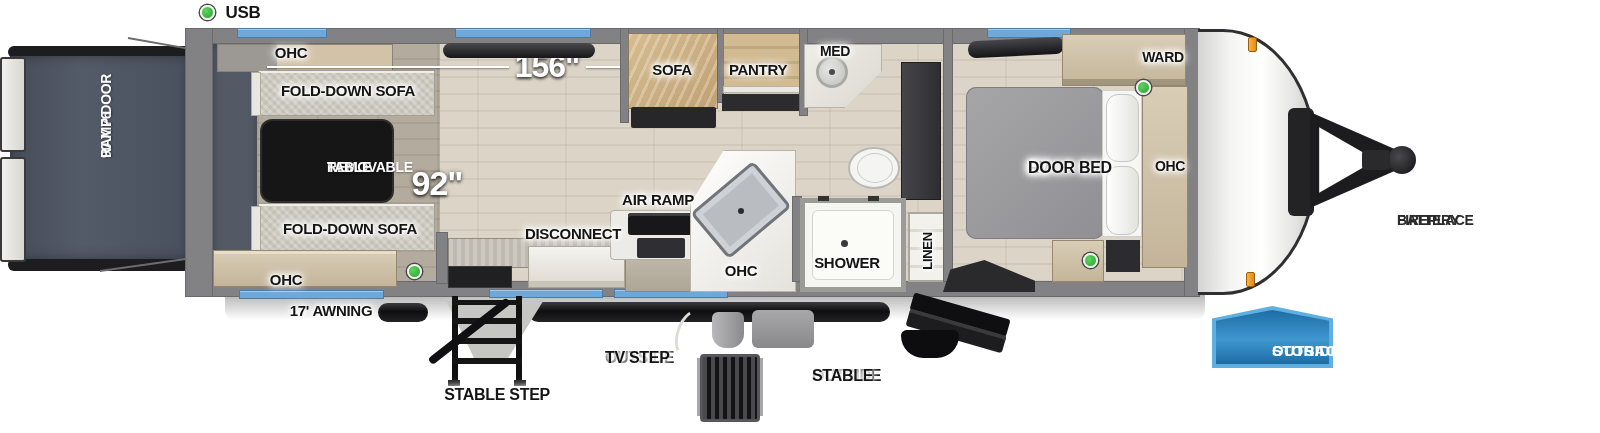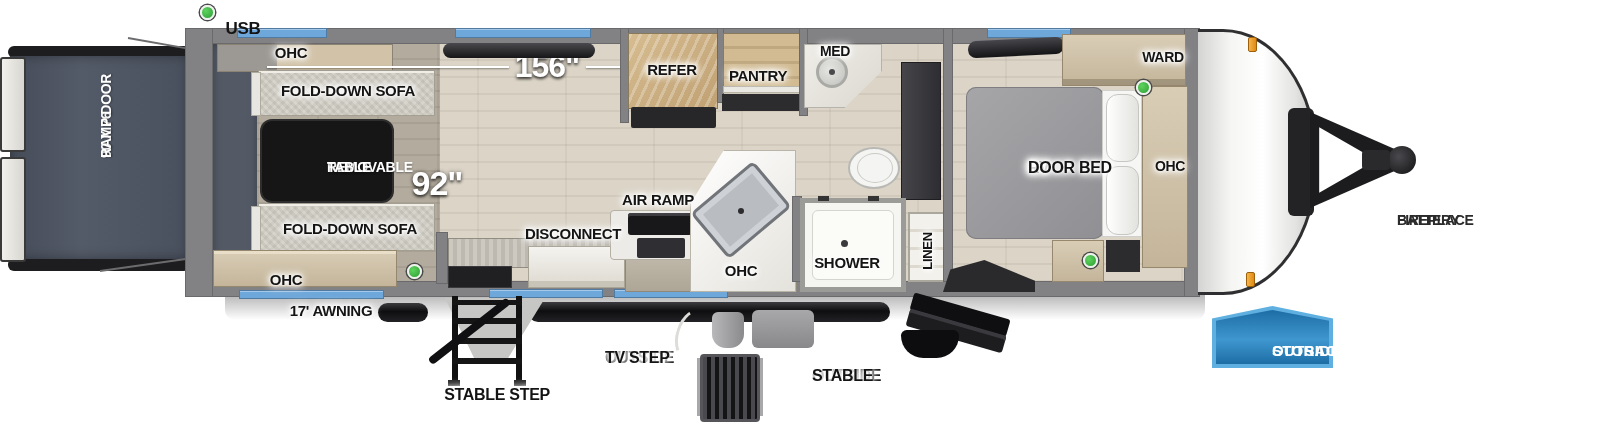--- a/index.html
+++ b/index.html
@@ -94,22 +94,22 @@
 
   <div class="wall" style="left:620px;top:28px;width:9px;height:95px;"></div>
   <div style="left:628px;top:33px;width:90px;height:76px;background:repeating-linear-gradient(115deg,rgba(255,255,255,.25) 0 3px,transparent 3px 9px),linear-gradient(135deg,#d6bc90,#c0a173);border:1px solid #8a7a5c;"></div>
   <div style="left:631px;top:107px;width:85px;height:21px;background:#27272a;border-radius:2px;"></div>
   <div class="wall" style="left:717px;top:28px;width:7px;height:75px;"></div>
   <div style="left:723px;top:33px;width:77px;height:58px;background:repeating-linear-gradient(180deg,#d2bb92 0 12px,#bfa87f 12px 15px);border:1px solid #8a7a5c;"></div>
   <div style="left:723px;top:86px;width:77px;height:7px;background:#eae8e2;border:1px solid #b8b4a8;"></div>
   <div style="left:722px;top:94px;width:80px;height:17px;background:#2c2c2f;"></div>
   <div class="wall" style="left:799px;top:28px;width:9px;height:88px;"></div>
 
-  <div class="lbl" style="left:672px;top:70px;font-size:15px;">REFER</div>
-  <div class="lbl" style="left:758px;top:70px;font-size:15px;margin-top:6px;">PANTRY</div>
+  <div class="lbl" style="left:672px;top:70px;font-size:15px;">SOFA</div>
+  <div class="lbl" style="left:758px;top:70px;font-size:15px;">PANTRY</div>
 
   <div class="wall" style="left:436px;top:232px;width:12px;height:52px;"></div>
   <div style="left:448px;top:238px;width:182px;height:30px;background:repeating-linear-gradient(90deg,#cdc9c1 0 4px,#bdb9b1 4px 8px);border:1px solid #918d83;"></div>
   <div style="left:448px;top:266px;width:64px;height:22px;background:#202022;border:1px solid #3a3a3c;"></div>
   <div style="left:528px;top:246px;width:97px;height:42px;background:linear-gradient(180deg,#f4f3ef,#ddd9d0);border:1px solid #a8a496;box-shadow:inset 0 -6px 0 #c9c4b8;"></div>
   <div style="left:625px;top:248px;width:172px;height:44px;background:linear-gradient(180deg,#c4bcae,#ada595);border:1px solid #8f887a;"></div>
 
   <div style="left:610px;top:210px;width:92px;height:50px;background:#ecebe7;border:1px solid #b3afa3;border-radius:4px;"></div>
   <div style="left:628px;top:213px;width:64px;height:22px;background:#18181a;border-radius:3px;box-shadow:inset 0 3px 0 #3c3c40;"></div>
   <div style="left:637px;top:238px;width:48px;height:20px;background:#2f2f33;border-radius:2px;"></div>
@@ -211,15 +211,15 @@
   <div style="left:901px;top:330px;width:58px;height:28px;background:#0d0d0f;border-radius:6px 6px 24px 24px;"></div>
 
   <div style="left:1212px;top:306px;width:121px;height:62px;background:#5fb0e0;clip-path:polygon(0 20%,50% 0,100% 20%,100% 100%,0 100%);"></div>
   <div style="left:1216px;top:310px;width:113px;height:54px;background:linear-gradient(180deg,#1d6da5,#3f97cf 55%,#1d6da5);clip-path:polygon(0 20%,50% 0,100% 20%,100% 100%,0 100%);"></div>
   <div class="lbl lbl-w" style="left:1272px;top:343px;font-size:15px;letter-spacing:.3px;text-shadow:none;">
     <span class="ln">OUTSIDE</span>
     <span class="ln">STORAGE</span>
   </div>
 
   <div class="greendot" style="left:200px;top:5px;"></div>
-  <div class="lbl" style="left:243px;top:29px;font-size:17px;text-shadow:none;">USB</div>
+  <div class="lbl" style="left:243px;top:13px;font-size:17px;text-shadow:none;">USB</div>
 
 </div>
 
 </body></html>

